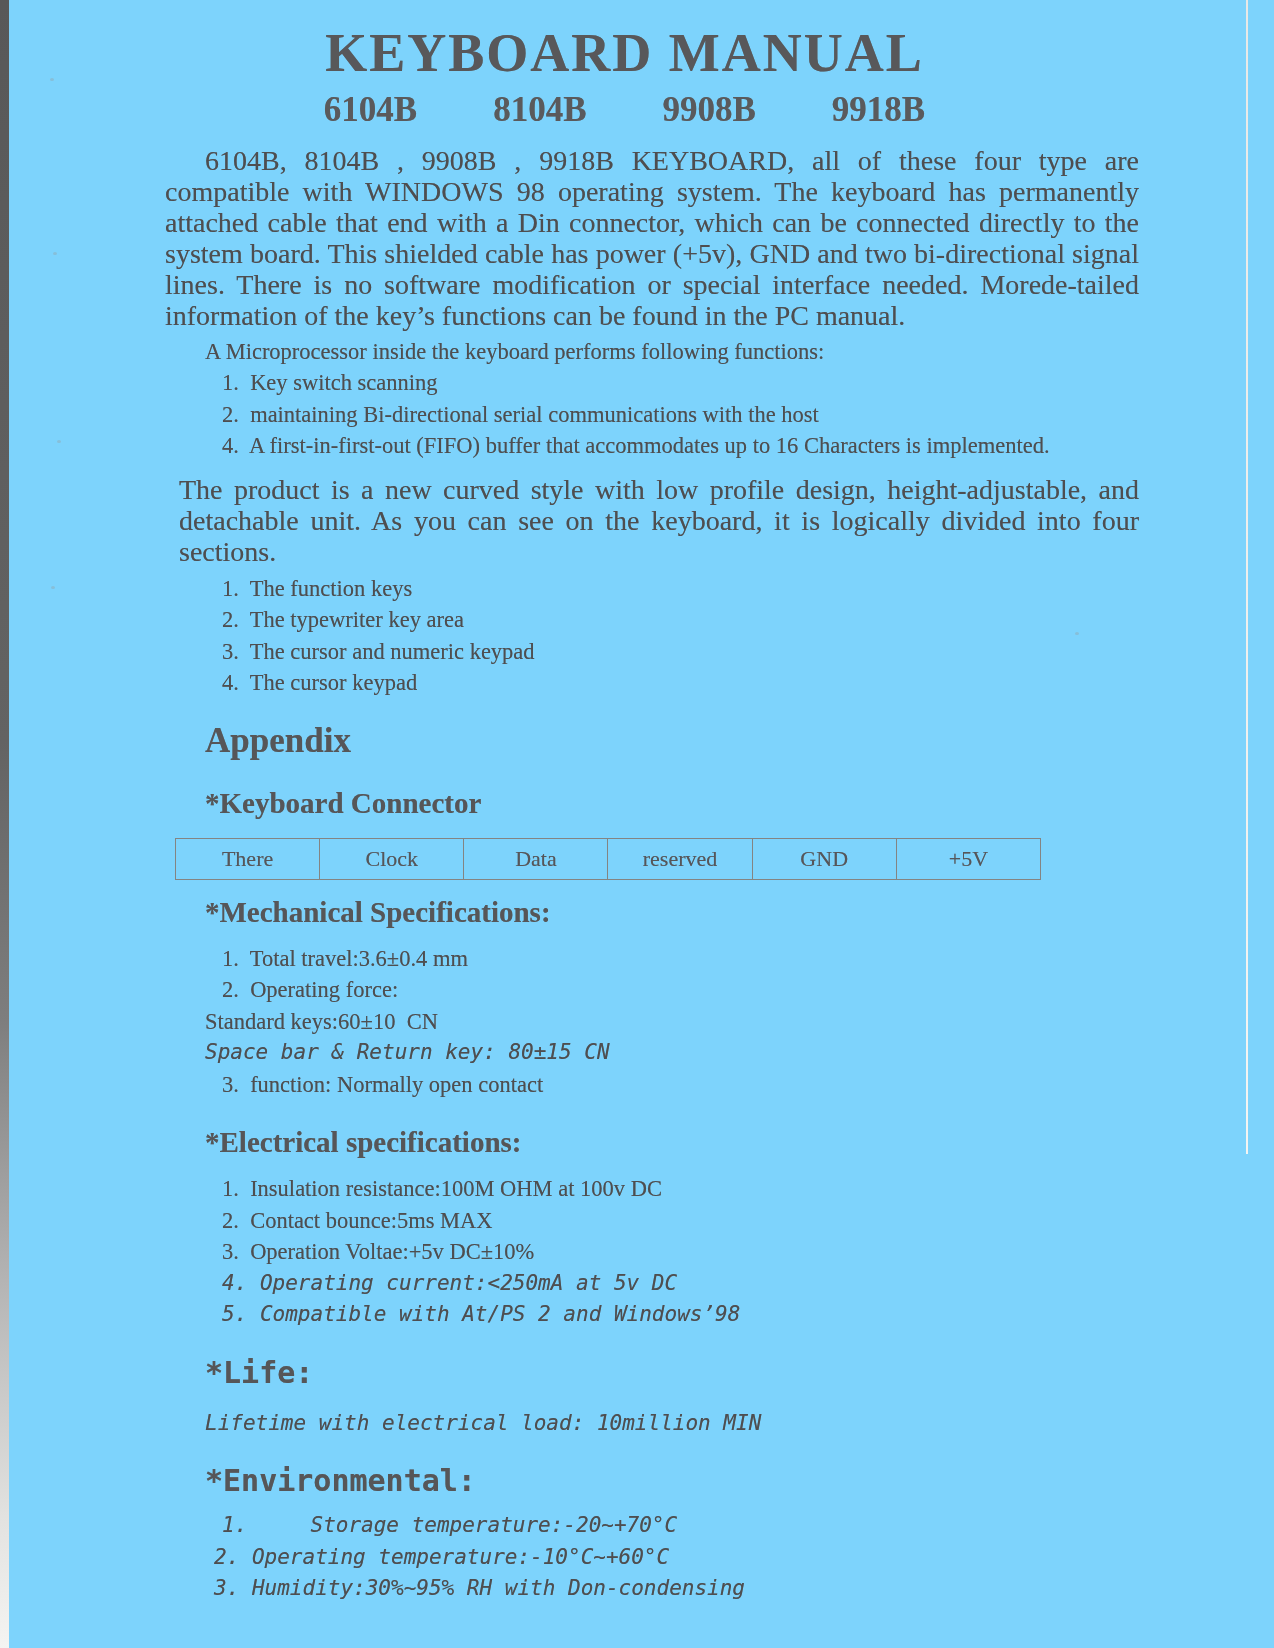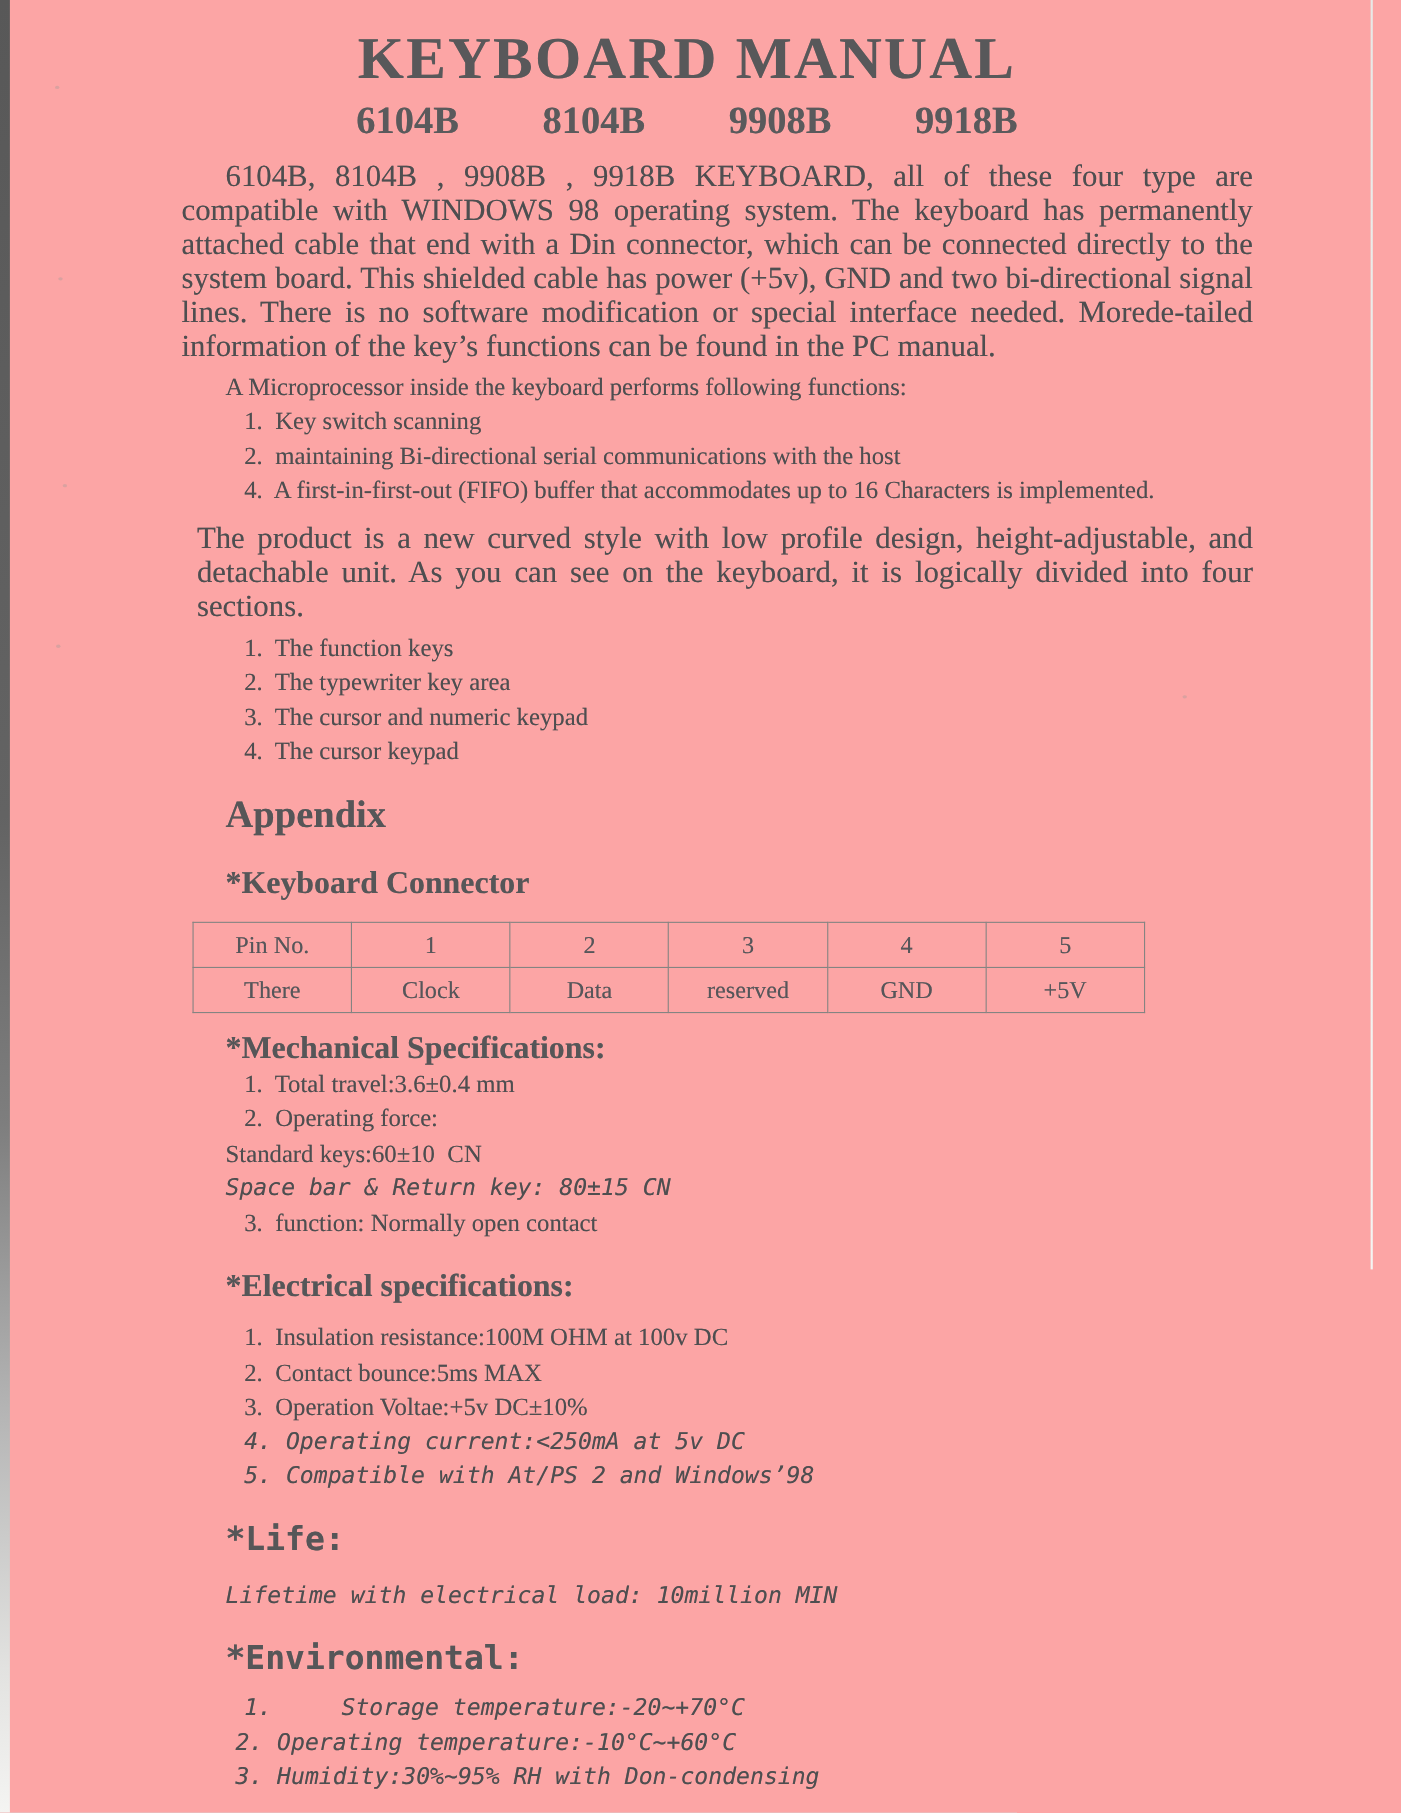--- a/index.html
+++ b/index.html
@@ -1,21 +1,21 @@
 <!DOCTYPE html>
 <html><head>
 <meta charset="utf-8">
 <style>
   html, body { margin: 0; padding: 0; background: #d9d9d9; }
   .page {
     position: relative;
     width: 1274px;
     height: 1648px;
     margin: 0 auto;
-    background: #fca5a5;
+    background: #7dd3fc;
     overflow: hidden;
     color: #4e4e50;
     font-family: "Liberation Serif", "DejaVu Serif", serif;
     text-shadow: 0 0 0.5px rgba(90,90,90,0.55);
   }
   .scan-edge-left {
     position: absolute; left: 0; top: 0; width: 9px; height: 100%;
     background: linear-gradient(to bottom, #585858 0%, #636363 45%, #7e7e7e 62%, #b5b5b5 78%, #e2e2e0 92%, #f4f4f2 100%);
   }
   .scan-edge-right {
@@ -71,21 +71,21 @@
     width: 866px;
     table-layout: fixed;
   }
   table.connector td {
     border: 1.6px solid #848482;
     height: 38px;
     text-align: center;
     font-size: 22px;
     color: #56565a;
   }
-  .mech-list { }
+  .mech-list { margin-top: 14px; }
   .flush-40 { margin-left: 40px; }
   .env-list { margin-top: 12px; margin-left: 57px; }
 </style>
 </head>
 <body>
 
 <div class="page">
   <div class="scan-edge-left"></div>
   <div class="scan-edge-right"></div>
   <div class="speck" style="left:50px; top:78px; width:4px; height:3px;"></div>
@@ -122,28 +122,20 @@
       <div class="list-item">3.  The cursor and numeric keypad</div>
       <div class="list-item">4.  The cursor keypad</div>
     </div>
 
     <div class="h-appendix">Appendix</div>
 
     <div class="h-section">*Keyboard Connector</div>
 
     <table class="connector">
       <tbody>
-          <tr>
-        <td>Pin No.</td>
-        <td>1</td>
-        <td>2</td>
-        <td>3</td>
-        <td>4</td>
-        <td>5</td>
-      </tr>
       <tr>
         <td>There</td>
         <td>Clock</td>
         <td>Data</td>
         <td>reserved</td>
         <td>GND</td>
         <td>+5V</td>
       </tr>
     </tbody>
       </table>

